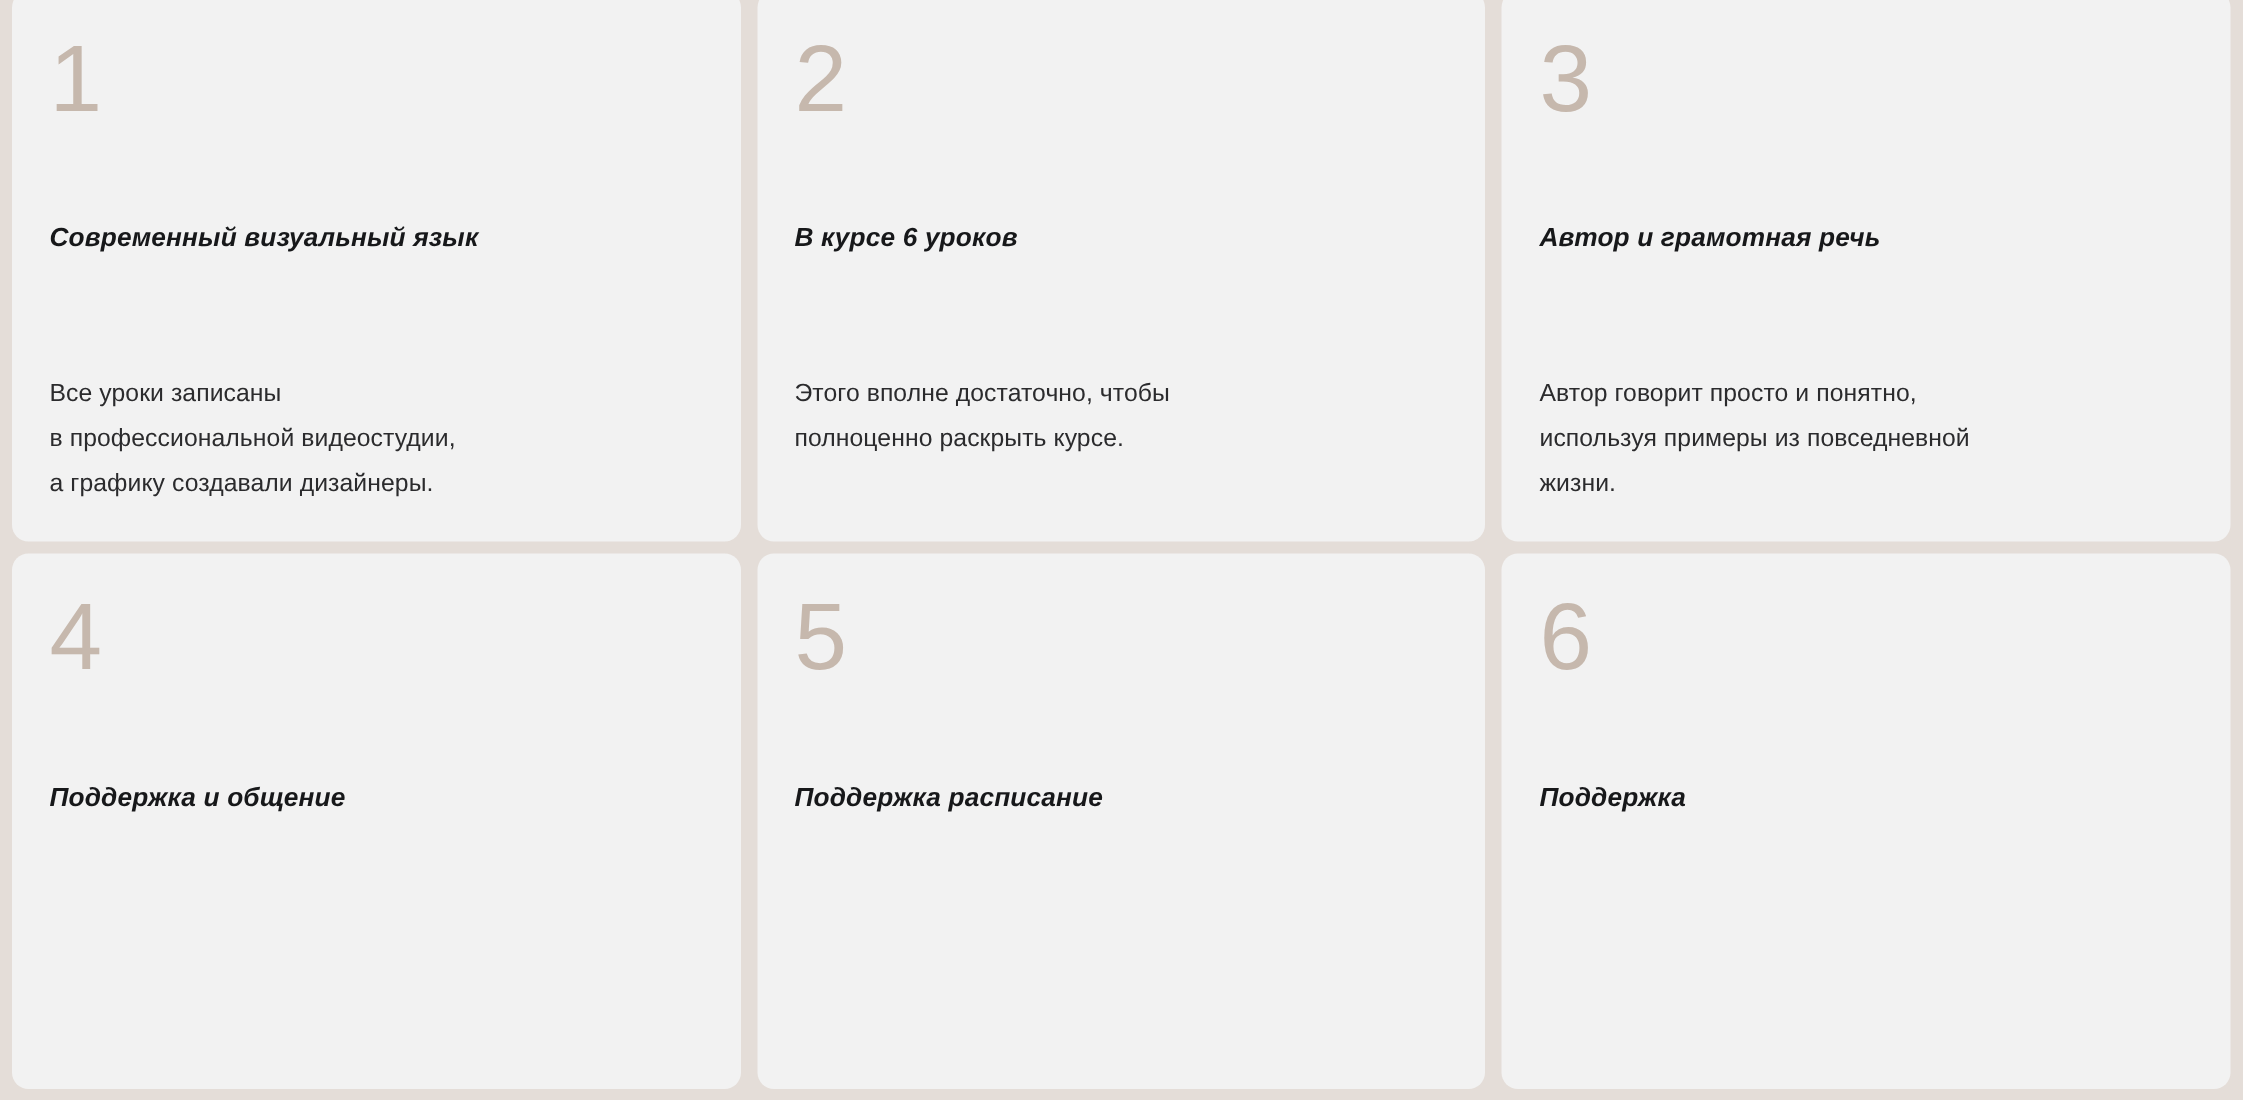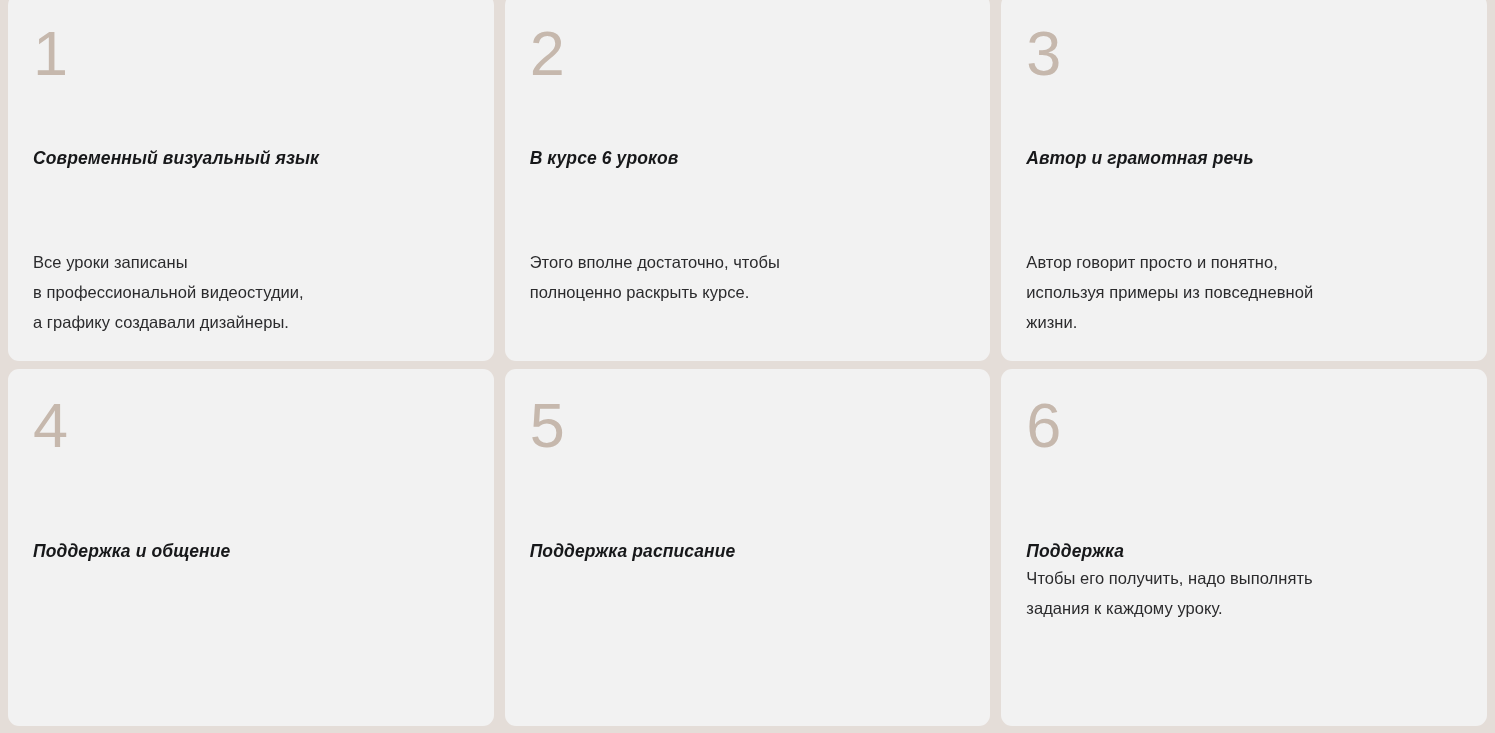--- a/index.html
+++ b/index.html
@@ -65,21 +65,21 @@
     left: 25px;
     right: 18px;
     font-size: 17.5px;
     font-weight: 700;
     color: #17181a;
     line-height: 1.25;
     letter-spacing: 0.1px;
     font-style: italic;
   }
   .row-1 .card-title { top: 154px; }
-  .row-2 .card-title { top: 518px; margin-top: 20px; }
+  .row-2 .card-title { top: 518px; }
   .row-2 .card-title { top: 152px; }
 
   .card-body {
     position: absolute;
     left: 25px;
     right: 14px;
     font-size: 16.5px;
     font-weight: 400;
     color: #2b2b2d;
     line-height: 30px;
@@ -123,17 +123,15 @@
   </div>
 
   <div class="benefit-card row-2">
     <div class="card-number">5</div>
     <div class="card-title">Поддержка расписание</div>
   </div>
 
   <div class="benefit-card row-2">
     <div class="card-number">6</div>
     <div class="card-title">Поддержка</div>
-    <div class="card-body">Чтобы его получить, надо выполнять
-задания к каждому уроку.</div>
   </div>
 
 </div>
 
 </body></html>

